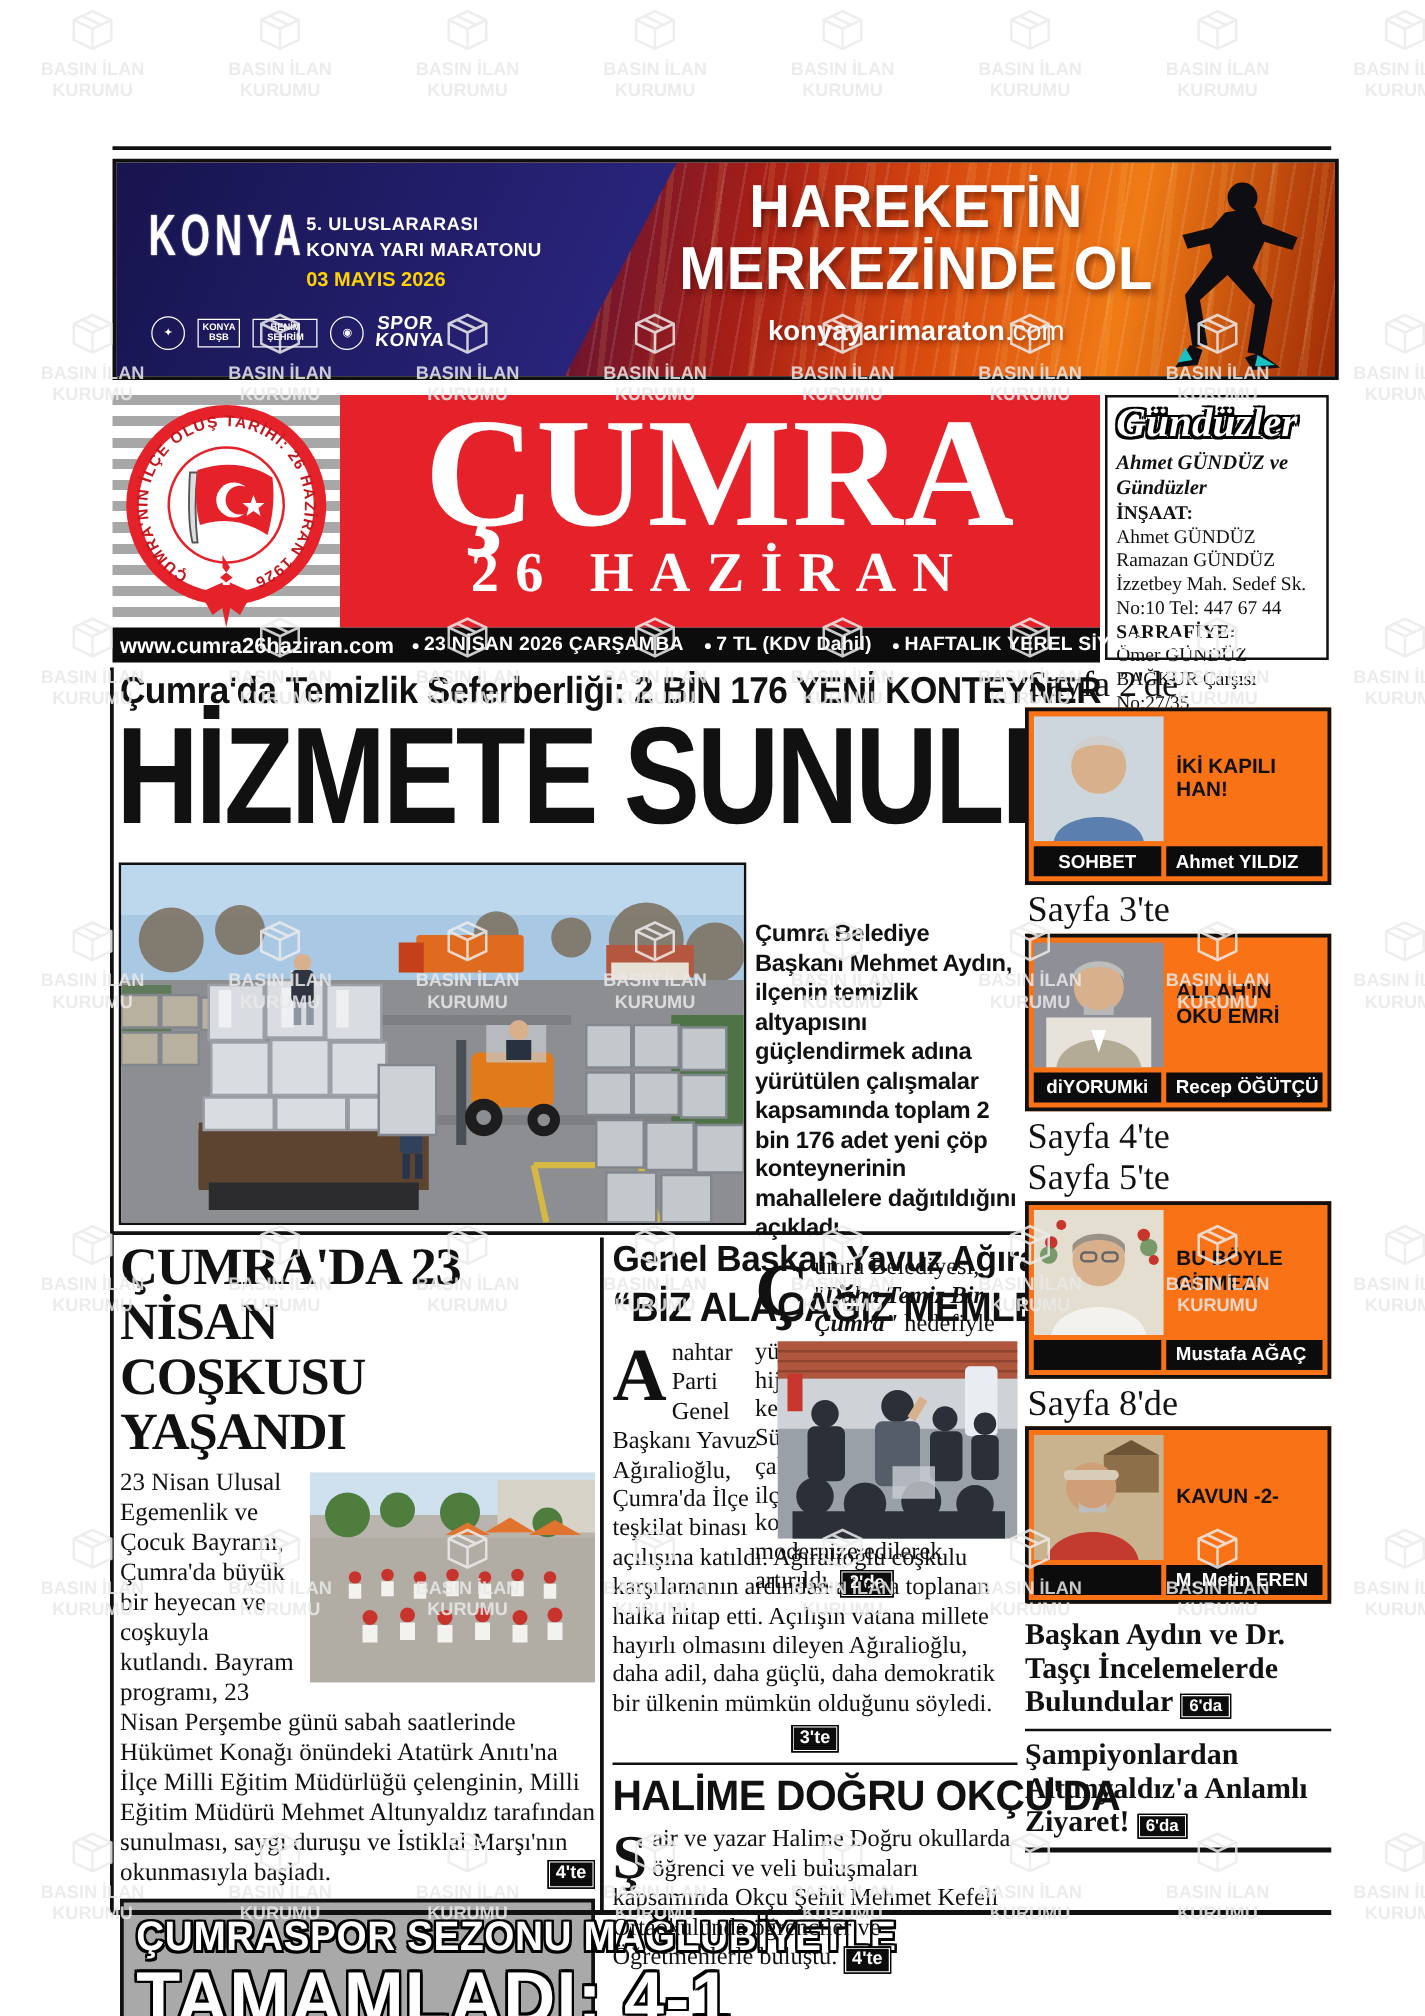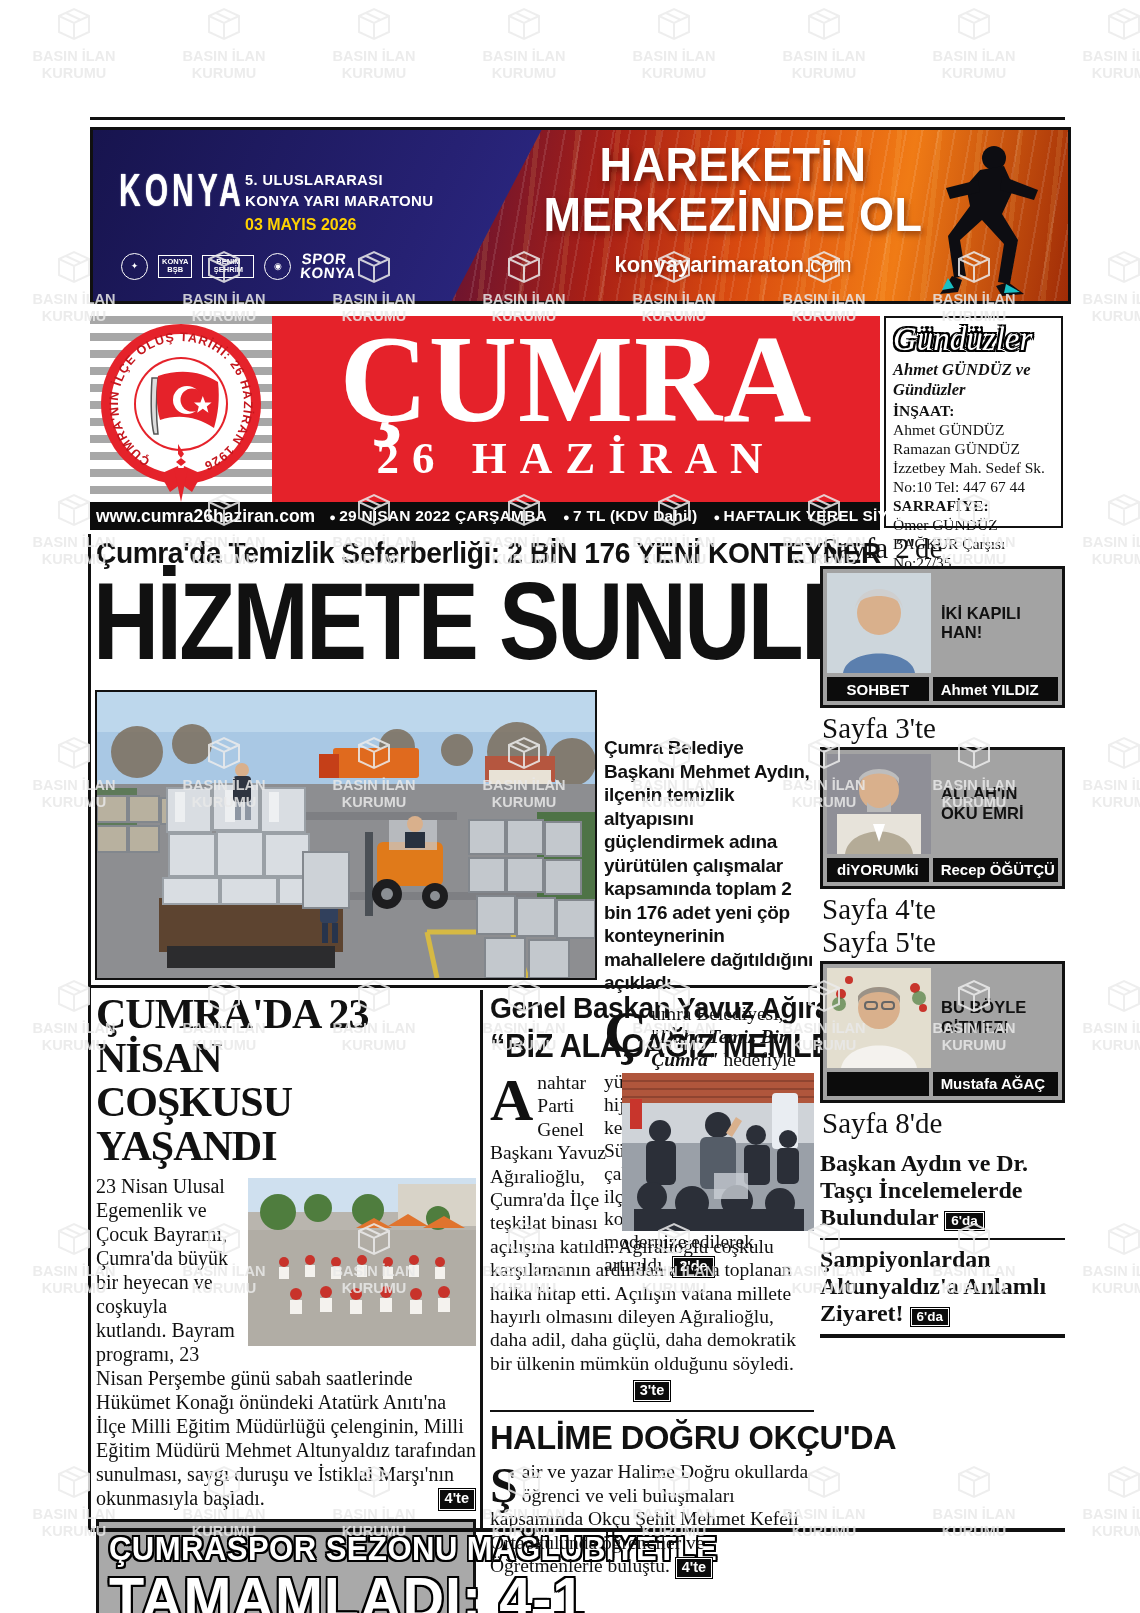--- a/index.html
+++ b/index.html
@@ -41,21 +41,21 @@
 
   
   .logo-box{left:90px;top:316px;width:182px;height:192px;
             background:repeating-linear-gradient(#a7a7a7 0 8px,#fff 8px 17px);}
   .red-box{left:272px;top:316px;width:608px;height:186px;background:#e5222a;text-align:center;color:#fff;}
   .mast-title{font-family:"Liberation Serif",serif;font-weight:bold;font-size:122px;line-height:1;
               letter-spacing:1px;margin-top:2px;transform:scaleY(1.02);}
   .mast-sub{font-family:"Liberation Serif",serif;font-weight:bold;font-size:45px;letter-spacing:13px;margin-top:-8px;}
   .ad-box{left:884px;top:316px;width:179px;height:212px;border:2.5px solid #111;padding:5px 7px;box-sizing:border-box;
           font-family:"Liberation Serif",serif;font-size:15.5px;line-height:1.22;}
-  .ad-brand{font-family:"Liberation Serif",serif;font-style:italic;font-weight:normal;font-size:33px;line-height:1;
+  .ad-brand{font-family:"Liberation Serif",serif;font-style:italic;font-weight:bold;font-size:33px;line-height:1;
             color:#fff;text-shadow:-2px -2px 0 #000,2px -2px 0 #000,-2px 2px 0 #000,2px 2px 0 #000,0 2px 0 #000,2px 0 0 #000;}
   .ad-owner{font-style:italic;font-weight:bold;font-size:16.5px;margin:4px 0 2px 0;}
   .datebar{left:90px;top:502px;width:790px;height:28px;background:#0c0c0c;color:#fff;display:flex;
            align-items:center;gap:0;font-weight:bold;}
   .datebar .site{font-size:17.5px;padding:0 14px 0 6px;}
   .datebar .itm{font-size:15.5px;letter-spacing:.2px;padding-right:16px;white-space:nowrap;}
   .datebar .itm::before{content:"● ";font-size:11px;}
 
   
   .kicker{left:96px;top:536px;width:716px;font-weight:900;font-size:30px;letter-spacing:-.5px;
@@ -89,21 +89,21 @@
   .mc-h2{font-weight:900;font-size:33px;letter-spacing:-.5px;transform:scaleX(.93);transform-origin:left;white-space:nowrap;margin-top:2px;}
   .mc-body{font-family:"Liberation Serif",serif;font-size:19.5px;line-height:1.2;margin-top:6px;}
   .mc-photo{float:right;width:192px;height:158px;margin:2px 0 2px 8px;}
   .mc-div{border-top:2.5px solid #111;margin:8px 0 6px 0;}
   .mc-h3{font-weight:900;font-size:25px;letter-spacing:0;}
   .mc-h4{font-weight:900;font-size:34px;letter-spacing:-.5px;transform:scaleX(.96);transform-origin:left;white-space:nowrap;}
 
   
   .sidebar{left:820px;top:531px;width:245px;}
   .sb-label{font-family:"Liberation Serif",serif;font-size:29px;line-height:1.05;margin:2px 0 3px 2px;}
-  .sb-box{border:3px solid #111;margin-bottom:5px;background:#a3a3a3;}
+  .sb-box{border:3px solid #111;margin-bottom:5px;background:#f97316;}
   .sb-top{display:flex;}
   .sb-photo{width:104px;height:100px;margin:4px;flex:0 0 auto;}
   .sb-title{flex:1;display:flex;align-items:center;font-weight:bold;font-size:16.5px;padding:0 4px 0 6px;line-height:1.2;}
   .sb-bars{display:flex;gap:4px;padding:0 4px 4px 4px;}
   .sb-bar{background:#0c0c0c;color:#fff;font-weight:bold;font-size:15px;height:24px;display:flex;
           align-items:center;justify-content:center;}
   .sb-bar.l{width:44%;}
   .sb-bar.r{flex:1;justify-content:flex-start;padding-left:8px;}
   .sb-heads{margin-top:6px;border-bottom:4px solid #111;}
   .sb-head{font-family:"Liberation Serif",serif;font-weight:bold;font-size:24px;line-height:1.12;
@@ -192,21 +192,21 @@
     <div>İzzetbey Mah. Sedef Sk.</div>
     <div>No:10    Tel: 447 67 44</div>
     <div><b>SARRAFİYE:</b></div>
     <div>Ömer GÜNDÜZ</div>
     <div>BAĞKUR Çarşısı No:27/35</div>
     <div><b>ÇUMRA</b></div>
   </div>
 
   <div class="abs datebar">
     <span class="site">www.cumra26haziran.com</span>
-    <span class="itm">29 NİSAN 2022 ÇARŞAMBA</span>
+    <span class="itm">23 NİSAN 2026 ÇARŞAMBA</span>
     <span class="itm">7 TL (KDV Dahil)</span>
     <span class="itm">HAFTALIK YEREL SİYASİ SÜRELİ GAZETE</span>
   </div>
 
   <div class="abs vrule" style="left:88px;top:534px;width:3px;height:996px;"></div>
 
   <div class="abs kicker">
     <span>Çumra'da Temizlik Seferberliği:</span><span> 2 BİN 176 YENİ KONTEYNER</span>
   </div>
   <div class="abs bighead">HİZMETE SUNULDU</div>
@@ -501,20 +501,39 @@
         </svg>
         <div class="sb-title">BU BÖYLE GİTMEZ!</div>
       </div>
       <div class="sb-bars">
         <div class="sb-bar l"></div>
         <div class="sb-bar r">Mustafa AĞAÇ</div>
       </div>
     </div>
 
     <div class="sb-label">Sayfa 8'de</div>
+    <div class="sb-box">
+      <div class="sb-top">
+        <svg class="sb-photo" viewBox="0 0 104 100">
+          <rect width="104" height="100" fill="#c9b38f"></rect>
+          <rect x="56" y="16" width="44" height="30" fill="#8d6f4a"></rect>
+          <path d="M56 16 L78 4 L100 16 Z" fill="#6e5436"></path>
+          <circle cx="46" cy="42" r="20" fill="#cf9f77"></circle>
+          <path d="M26 38 C26 26 66 26 66 38 L66 30 L24 30 Z" fill="#d8cdb8"></path>
+          <rect x="24" y="28" width="44" height="8" rx="4" fill="#d8cdb8"></rect>
+          <path d="M36 54 C42 60 52 60 58 54 L58 62 L36 62 Z" fill="#bdbdbd"></path>
+          <path d="M10 100 C16 70 78 70 84 100 Z" fill="#c23b2e"></path>
+        </svg>
+        <div class="sb-title">KAVUN -2-</div>
+      </div>
+      <div class="sb-bars">
+        <div class="sb-bar l"></div>
+        <div class="sb-bar r">M. Metin EREN</div>
+      </div>
+    </div>
 
     <div class="sb-heads">
       <div class="sb-head"><span>Başkan Aydın ve Dr. Taşçı İncelemelerde Bulundular </span><span class="badge">6'da</span></div>
       <div class="sb-head"><span>Şampiyonlardan Altunyaldız'a Anlamlı Ziyaret! </span><span class="badge">6'da</span></div>
 
     </div>
   </div>
 
   <div class="abs rule-h" style="left:90px;top:1528px;width:975px;height:4px;"></div>
 

